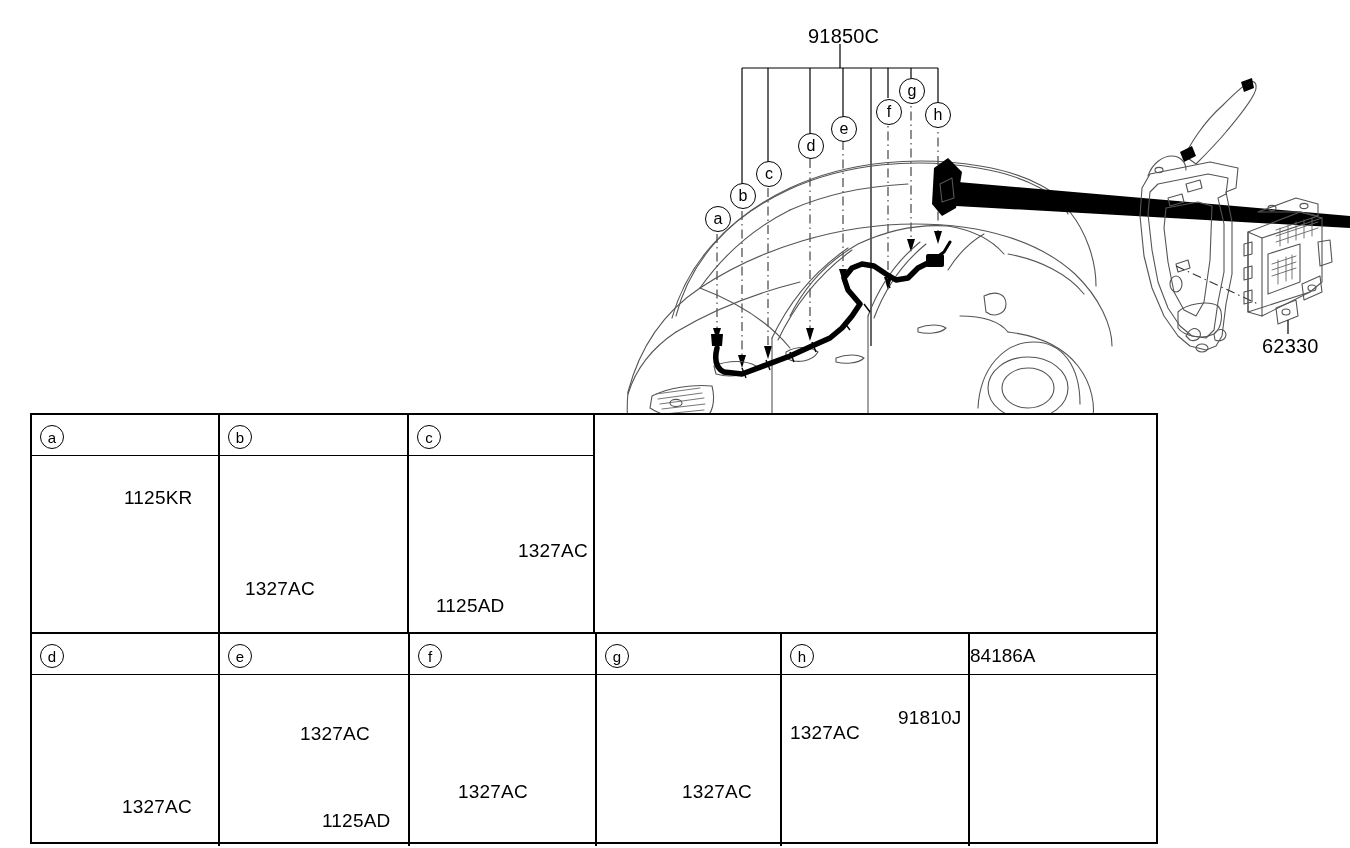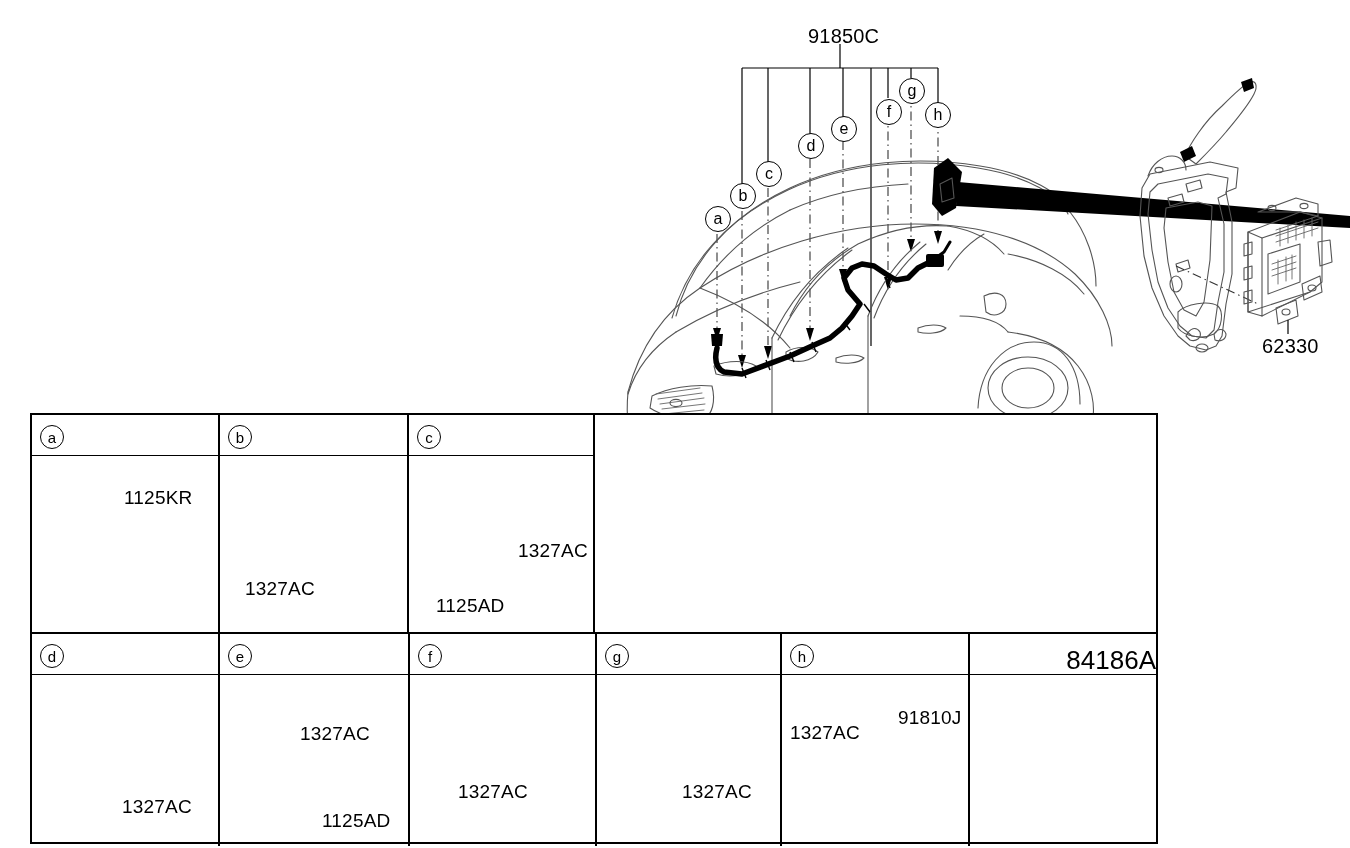--- a/index.html
+++ b/index.html
@@ -47,22 +47,22 @@
     border:2px solid #000;
     box-sizing:border-box;
     background:#fff;
   }
   .vline{position:absolute;top:0;bottom:0;width:2px;background:#000;}
   .hline{position:absolute;left:0;right:0;height:2px;background:#000;}
   .hhair{position:absolute;height:1.4px;background:#000;}
   .cellhdr{position:absolute;display:flex;align-items:center;padding-left:8px;}
   .cellhdr .bub{position:relative;left:0;top:0;}
   .hdrtxt{
-    position:absolute;width:100%;text-align:right;
-    font-family:"Liberation Sans", sans-serif;font-size:26px;
+    position:absolute;width:100%;text-align:left;
+    font-family:"Liberation Sans", sans-serif;font-size:19px;
   }
 </style>
 </head>
 <body>
 
 <div class="stage">
 
   <svg class="svgroot" viewBox="0 0 1350 848">
     <defs>
       <style>

